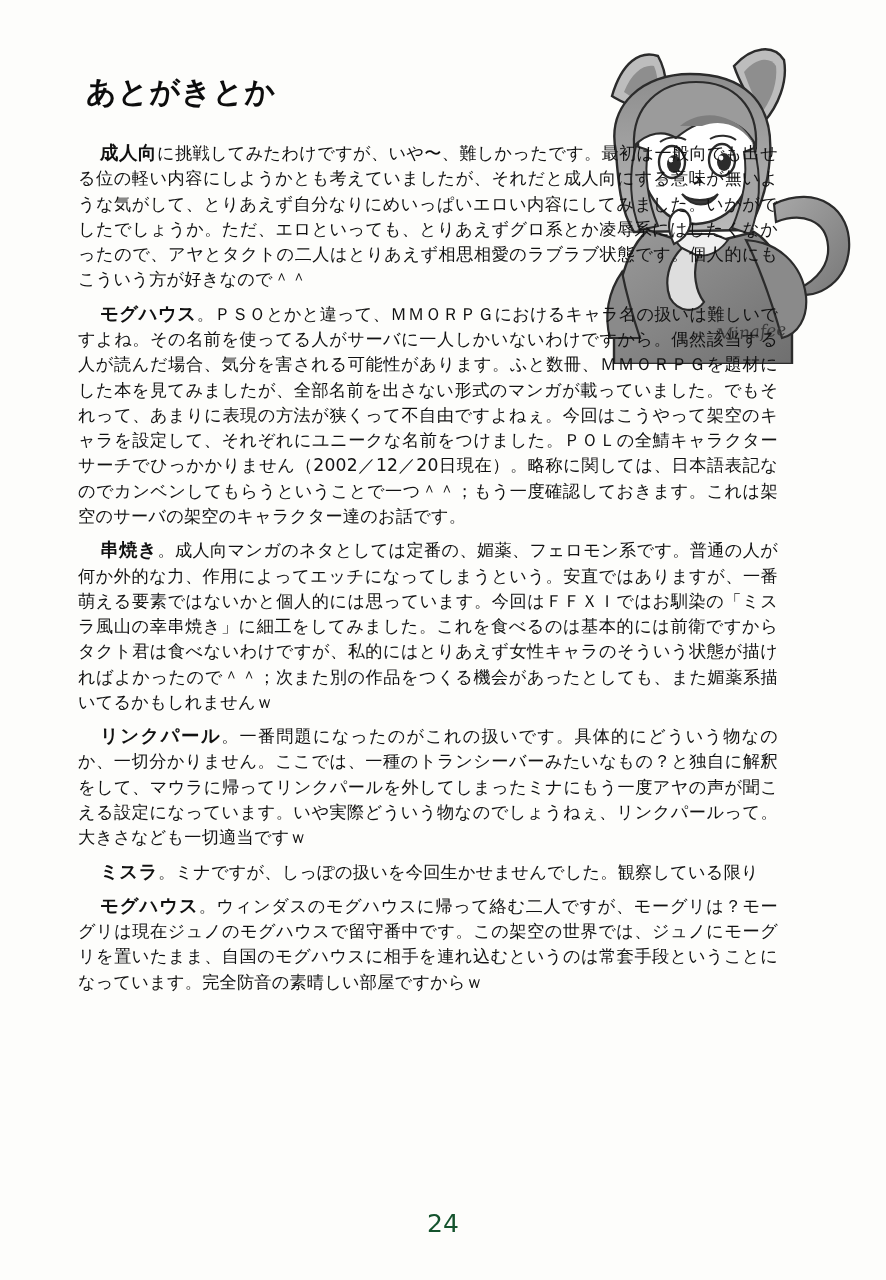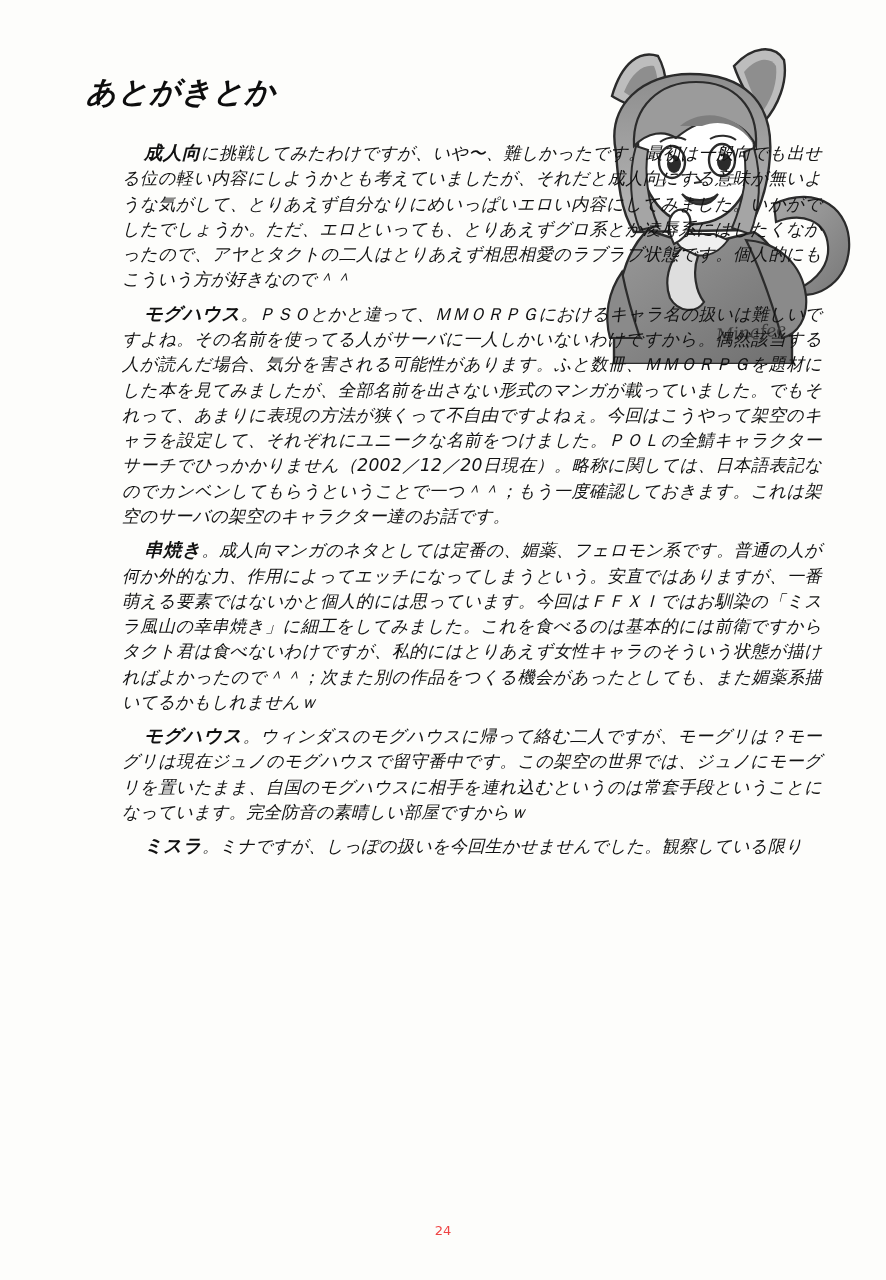--- a/index.html
+++ b/index.html
@@ -15,21 +15,20 @@
     width: 886px;
     height: 1280px;
     background: #fdfdfb;
     overflow: hidden;
   }
   .content {
     position: absolute;
     left: 78px;
     top: 72px;
     width: 700px;
-    font-style: italic;
   }
   .title {
     font-size: 30px;
     font-weight: bold;
     letter-spacing: 1px;
     color: #0d0d0d;
     margin: 0 0 26px 8px;
     font-family: "DejaVu Sans", sans-serif;
   }
   .para {
@@ -45,21 +44,21 @@
     font-weight: bold;
     font-size: 18.4px;
     letter-spacing: 0.5px;
   }
   .indent {
     text-indent: 22px;
   }
   
   .wrap1 { width: 497px; }
   .wrap2 { width: 497px; }
-  .full  { width: 700px; margin-left: 44px; }
+  .full  { width: 700px; }
   .p-gap { margin-top: 7px; }
 
   .illus {
     position: absolute;
     right: 24px;
     top: 34px;
     width: 300px;
     height: 330px;
   }
   .sig {
@@ -71,22 +70,22 @@
     font-size: 17px;
     color: #3a3a3a;
     transform: rotate(-5deg);
   }
   .page-number {
     position: absolute;
     left: 0;
     right: 0;
     bottom: 42px;
     text-align: center;
-    font-size: 13px;
-    color: #ef4444;
+    font-size: 25px;
+    color: #14532d;
     font-family: "DejaVu Sans", sans-serif;
   }
 </style>
 </head>
 <body>
 
 <div class="page">
 
   <div class="illus">
     <svg viewBox="0 0 300 330" width="300" height="330" xmlns="http://www.w3.org/2000/svg">
@@ -161,24 +160,27 @@
     </p>
 
     <p class="para full indent p-gap">
       <span class="lead">モグハウス</span><span>。ＰＳＯとかと違って、ＭＭＯＲＰＧにおけるキャラ名の扱いは難しいですよね。その名前を使ってる人がサーバに一人しかいないわけですから。偶然該当する人が読んだ場合、気分を害される可能性があります。ふと数冊、ＭＭＯＲＰＧを題材にした本を見てみましたが、全部名前を出さない形式のマンガが載っていました。でもそれって、あまりに表現の方法が狭くって不自由ですよねぇ。今回はこうやって架空のキャラを設定して、それぞれにユニークな名前をつけました。ＰＯＬの全鯖キャラクターサーチでひっかかりません（2002／12／20日現在）。略称に関しては、日本語表記なのでカンベンしてもらうということで一つ＾＾；もう一度確認しておきます。これは架空のサーバの架空のキャラクター達のお話です。</span>
     </p>
 
     <p class="para full indent p-gap">
       <span class="lead">串焼き</span><span>。成人向マンガのネタとしては定番の、媚薬、フェロモン系です。普通の人が何か外的な力、作用によってエッチになってしまうという。安直ではありますが、一番萌える要素ではないかと個人的には思っています。今回はＦＦＸＩではお馴染の「ミスラ風山の幸串焼き」に細工をしてみました。これを食べるのは基本的には前衛ですからタクト君は食べないわけですが、私的にはとりあえず女性キャラのそういう状態が描ければよかったので＾＾；次また別の作品をつくる機会があったとしても、また媚薬系描いてるかもしれませんｗ</span>
     </p>
 
-
     <p class="para full indent p-gap">
-      <span class="lead">モグハウス</span><span>。ウィンダスのモグハウスに帰って絡む二人ですが、モーグリは？モーグリは現在ジュノのモグハウスで留守番中です。この架空の世界では、ジュノにモーグリを置いたまま、自国のモグハウスに相手を連れ込むというのは常套手段ということになっています。完全防音の素晴しい部屋ですからｗ</span>
+      <span class="lead">リンクパール</span><span>。一番問題になったのがこれの扱いです。具体的にどういう物なのか、一切分かりません。ここでは、一種のトランシーバーみたいなもの？と独自に解釈をして、マウラに帰ってリンクパールを外してしまったミナにもう一度アヤの声が聞こえる設定になっています。いや実際どういう物なのでしょうねぇ、リンクパールって。大きさなども一切適当ですｗ</span>
     </p>
 
     <p class="para full indent p-gap">
       <span class="lead">ミスラ</span><span>。ミナですが、しっぽの扱いを今回生かせませんでした。観察している限り</span>
+    </p>
+
+    <p class="para full indent p-gap">
+      <span class="lead">モグハウス</span><span>。ウィンダスのモグハウスに帰って絡む二人ですが、モーグリは？モーグリは現在ジュノのモグハウスで留守番中です。この架空の世界では、ジュノにモーグリを置いたまま、自国のモグハウスに相手を連れ込むというのは常套手段ということになっています。完全防音の素晴しい部屋ですからｗ</span>
     </p>
   </div>
 
   <div class="page-number">24</div>
 </div>
 
 </body></html>

